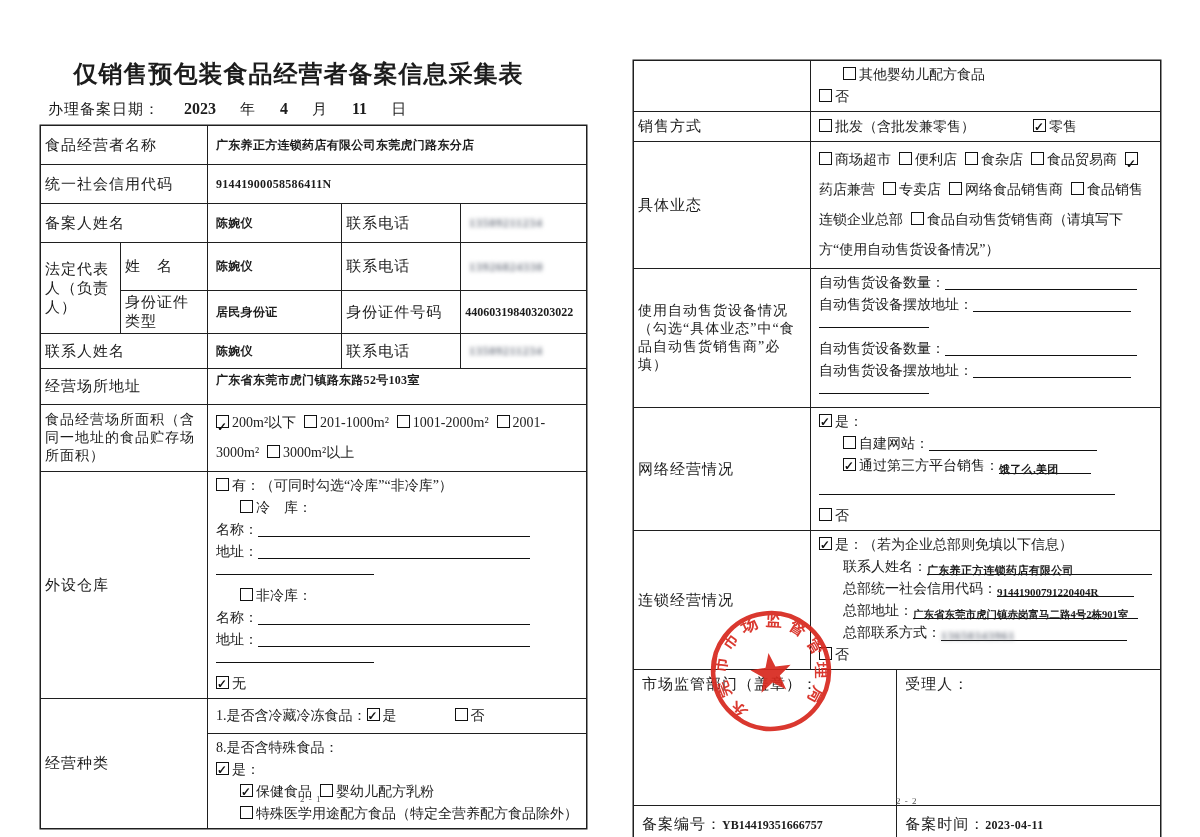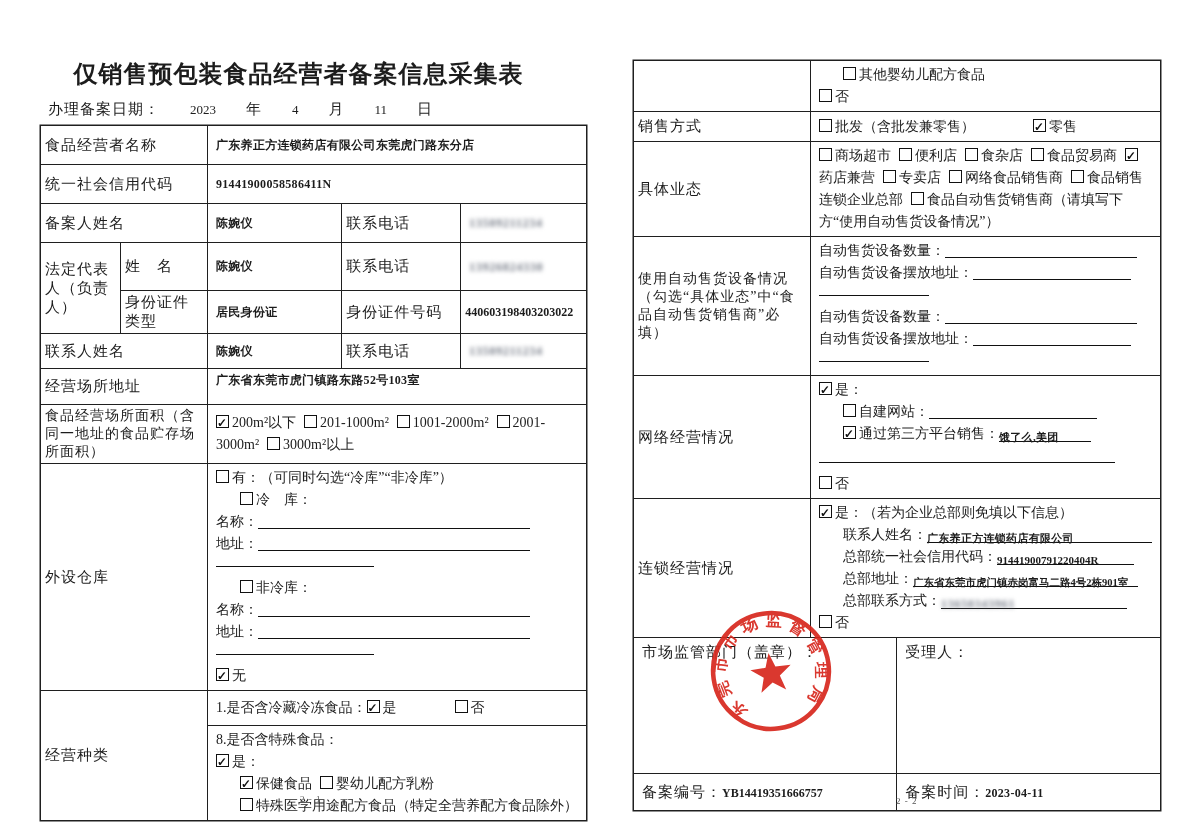--- a/index.html
+++ b/index.html
@@ -5,32 +5,32 @@
   html,body{margin:0;padding:0;}
   body{
     position:relative;width:1200px;height:837px;background:#ffffff;
     font-family:"Liberation Serif","DejaVu Serif",serif;color:#1c1c1c;
     overflow:hidden;
   }
   .abs{position:absolute;}
   
   .title{left:40px;top:58px;width:517px;text-align:center;font-size:24px;font-weight:bold;letter-spacing:1px;}
   .dateline{left:48px;top:100px;font-size:15px;letter-spacing:1px;}
-  .dateline .num{font-size:13px;font-weight:normal;letter-spacing:0;margin:0 30px;font-family:"Liberation Serif",serif;}
+  .dateline .num{font-size:16px;font-weight:bold;letter-spacing:0;margin:0 24px;font-family:"Liberation Serif",serif;}
   table{border-collapse:collapse;table-layout:fixed;}
   td{border:1.5px solid #1f1f1f;vertical-align:middle;overflow:hidden;}
   .t1{left:40px;top:125px;}
   .t1,.t2{box-shadow:0 0 0 .5px #1f1f1f;}
   .t2{left:633px;top:60px;}
   td.lab{text-align:left;font-size:15px;padding:2px 4px;letter-spacing:1px;}
   td.cell{padding:3px 8px;font-size:14px;}
   .val{font-size:12px;font-weight:bold;letter-spacing:.3px;}
   .blur{filter:blur(2.3px);color:#707682;font-size:11.5px;font-weight:bold;letter-spacing:1px;}
   .cbline{line-height:22px;font-size:14px;white-space:nowrap;}
-  .wrapline{line-height:22px;font-size:14px;}
+  .wrapline{line-height:30px;font-size:14px;}
   .ind{padding-left:24px;}
   .cb{display:inline-block;width:11px;height:11px;border:1.5px solid #111;background:#fff;
       vertical-align:-1px;margin-right:3px;position:relative;}
   .cb.on::after{content:"✓";position:absolute;left:0px;top:-4px;font-size:12px;font-weight:bold;color:#111;}
   .opt{margin-right:8px;}
   .ul{display:inline-block;border-bottom:1.5px solid #111;height:15px;vertical-align:-3px;}
   .fill-line{border-bottom:1.5px solid #111;height:1px;margin:10px 0 10px 0;}
   .top{vertical-align:top;}
   .footer{font-size:9px;color:#555;letter-spacing:1px;margin-left:28px;}
   

